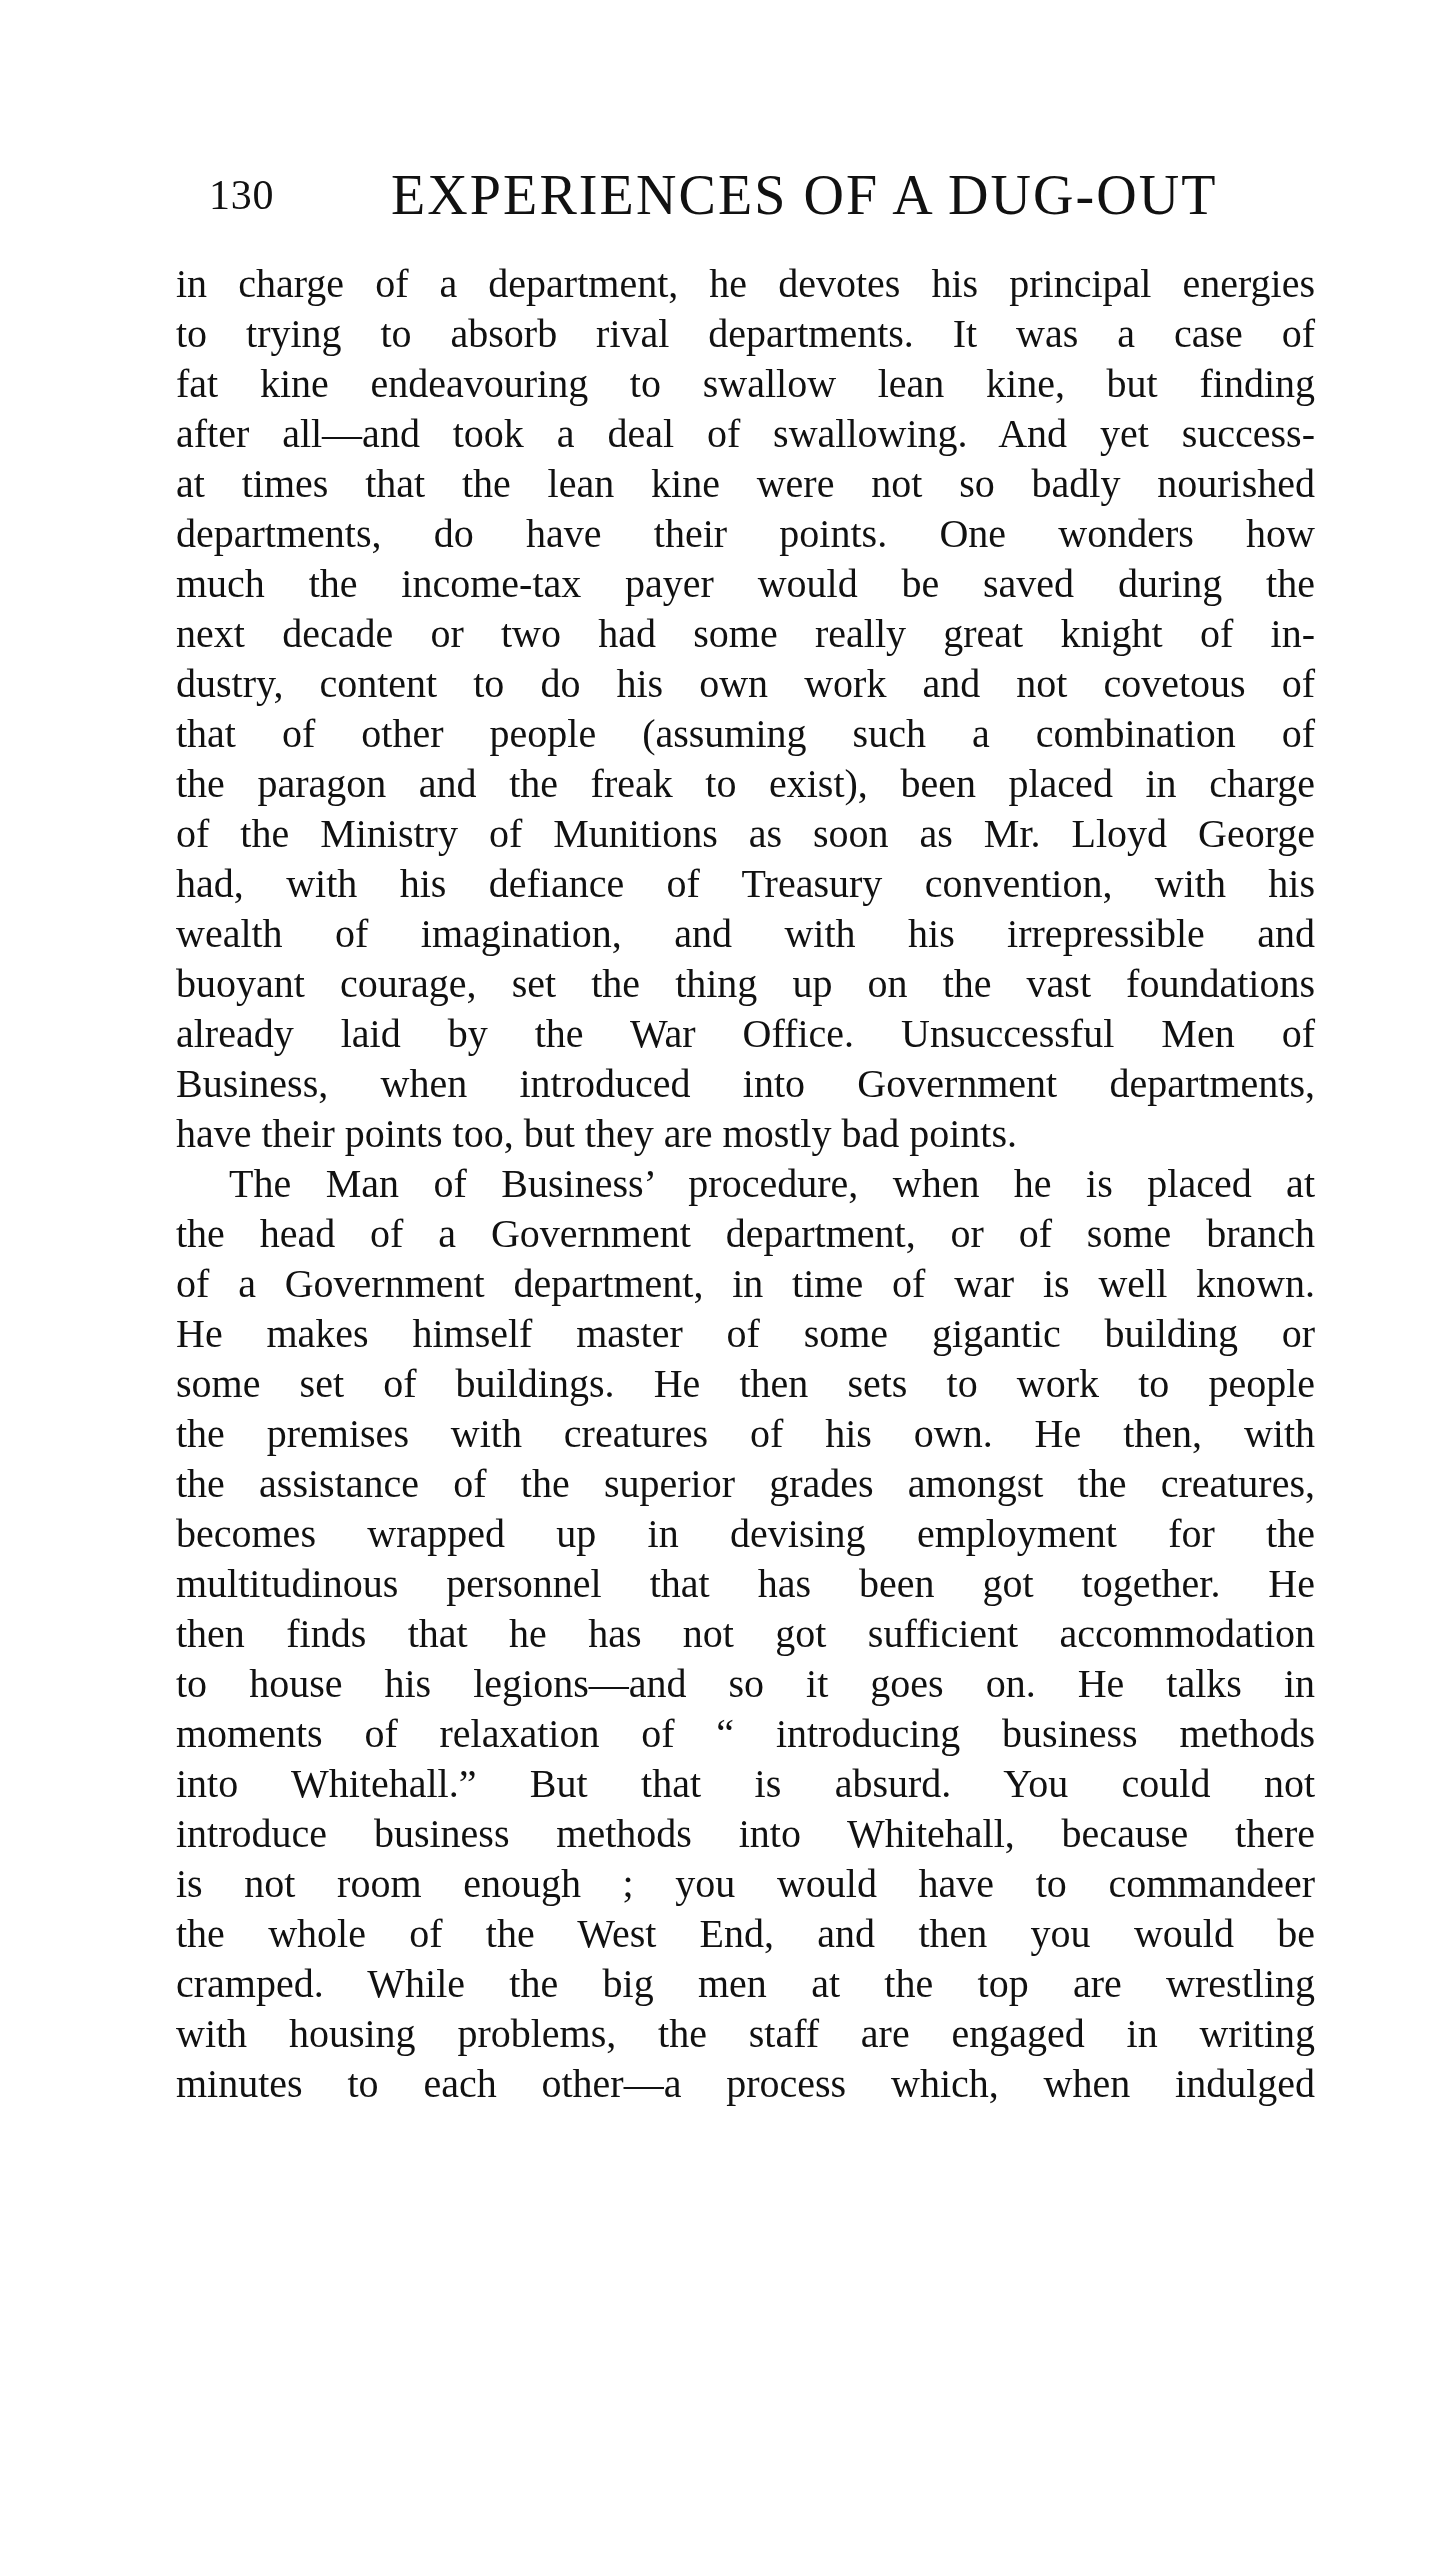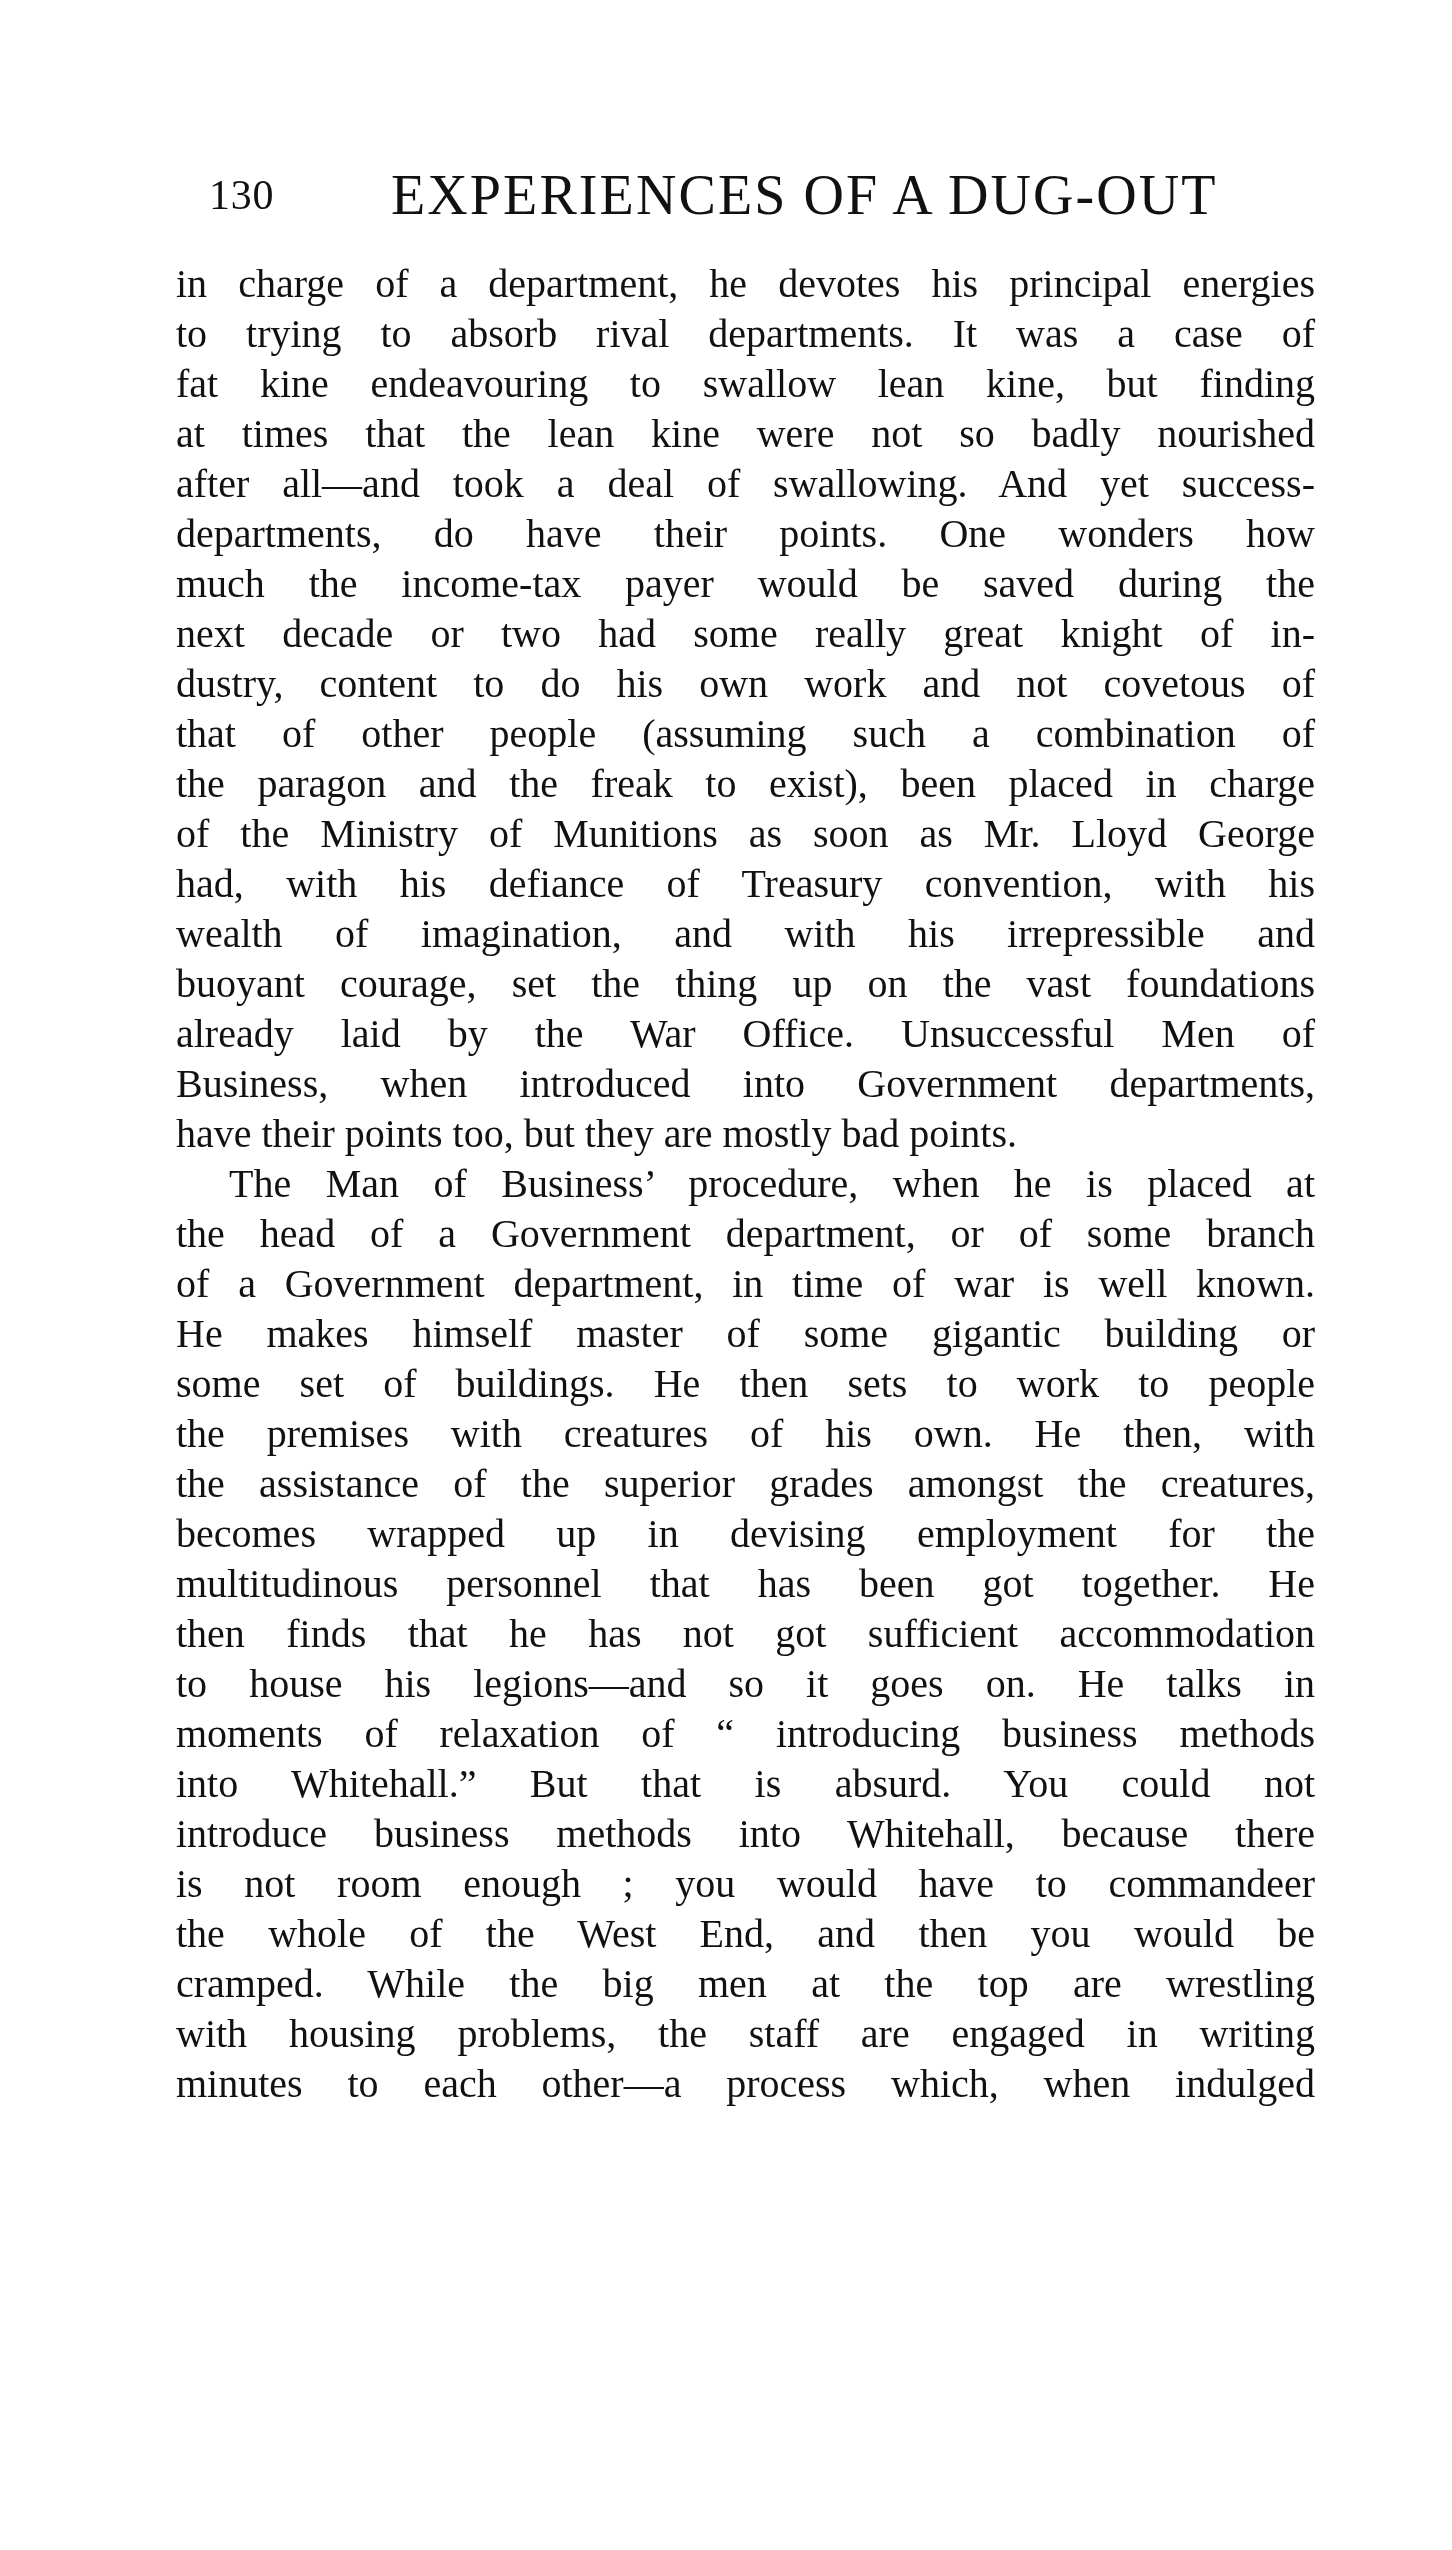--- a/index.html
+++ b/index.html
@@ -81,22 +81,22 @@
     <span class="page-number">130</span>
     <span class="running-title">EXPERIENCES OF A DUG-OUT</span>
   </div>
 
   <div class="body-text">
 
     <div class="para">
       <span class="line">in charge of a department, he devotes his principal energies</span>
       <span class="line">to trying to absorb rival departments.  It was a case of</span>
       <span class="line">fat kine endeavouring to swallow lean kine, but finding</span>
+      <span class="line">after all—and took a deal of swallowing.  And yet success-</span>
       <span class="line">at times that the lean kine were not so badly nourished</span>
-      <span class="line">after all—and took a deal of swallowing.  And yet success-</span>
       <span class="line">departments, do have their points.  One wonders how</span>
       <span class="line">much the income-tax payer would be saved during the</span>
       <span class="line">next decade or two had some really great knight of in-</span>
       <span class="line">dustry, content to do his own work and not covetous of</span>
       <span class="line">that of other people (assuming such a combination of</span>
       <span class="line">the paragon and the freak to exist), been placed in charge</span>
       <span class="line">of the Ministry of Munitions as soon as Mr. Lloyd George</span>
       <span class="line">had, with his defiance of Treasury convention, with his</span>
       <span class="line">wealth of imagination, and with his irrepressible and</span>
       <span class="line">buoyant courage, set the thing up on the vast foundations</span>

